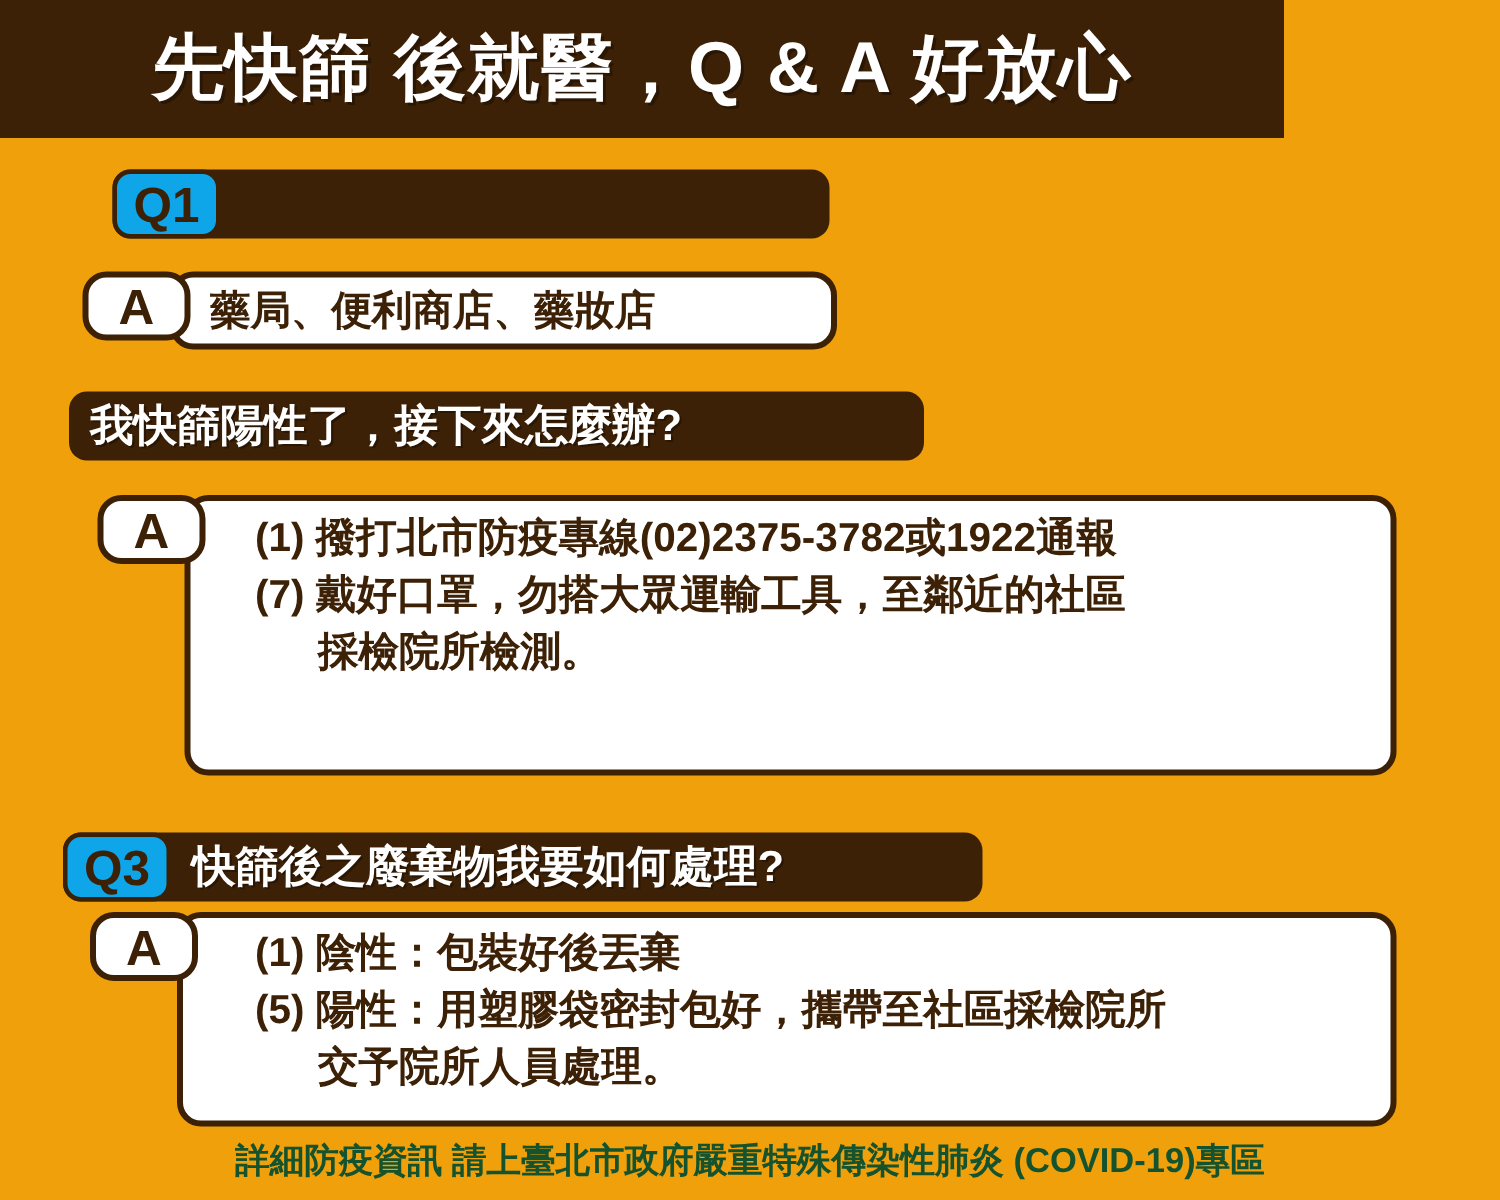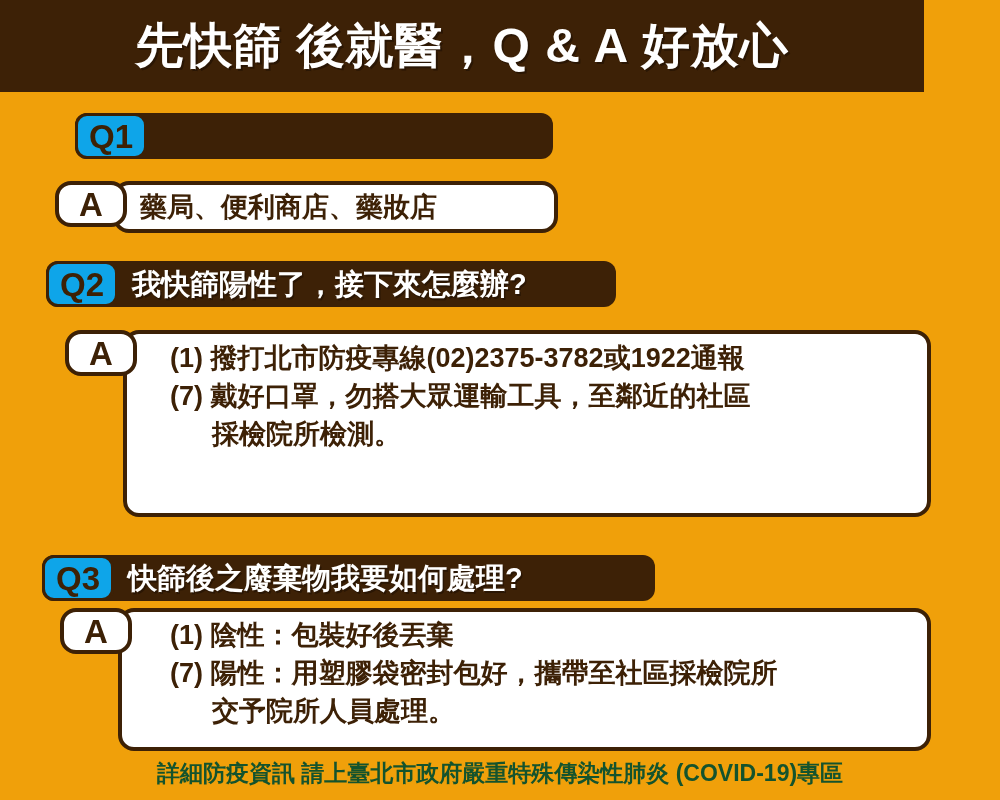--- a/index.html
+++ b/index.html
@@ -13,21 +13,21 @@
     font-family: "Liberation Sans", "DejaVu Sans", sans-serif;
     overflow: hidden;
     position: relative;
   }
 
   
   .header-bar {
     position: absolute;
     left: 0;
     top: 0;
-    width: 924px;
+    width: 856px;
     height: 92px;
     background: #3D2106;
     display: flex;
     align-items: center;
     justify-content: center;
   }
   .header-title {
     color: #FFFFFF;
     font-size: 48px;
     font-weight: bold;
@@ -155,21 +155,20 @@
 <div class="a-block">
   <div class="a-box" style="left:113px; top:181px; width:445px; height:52px;"></div>
   <div class="a-badge" style="left:55px; top:181px;">A</div>
   <div class="a-text" style="left:140px; top:188px;text-align:center;">
     <span class="ln">藥局、便利商店、藥妝店</span>
   </div>
 </div>
 
 <div class="q-row" style="left:46px; top:261px;">
   <div class="q-bar" style="width:570px;"></div>
-  <div class="q-badge">Q2</div>
   <div class="q-text">我快篩陽性了，接下來怎麼辦?</div>
 </div>
 
 <div class="a-block">
   <div class="a-box" style="left:123px; top:330px; width:808px; height:187px;"></div>
   <div class="a-badge" style="left:65px; top:330px;">A</div>
   <div class="a-text" style="left:170px; top:339px;">
     <span class="ln">(1) 撥打北市防疫專線(02)2375-3782或1922通報</span>
     <span class="ln">(7) 戴好口罩，勿搭大眾運輸工具，至鄰近的社區</span>
     <span class="ln indent">採檢院所檢測。</span>
@@ -180,18 +179,18 @@
   <div class="q-bar" style="width:613px;"></div>
   <div class="q-badge">Q3</div>
   <div class="q-text">快篩後之廢棄物我要如何處理?</div>
 </div>
 
 <div class="a-block">
   <div class="a-box" style="left:118px; top:608px; width:813px; height:143px;"></div>
   <div class="a-badge" style="left:60px; top:608px;">A</div>
   <div class="a-text" style="left:170px; top:616px;">
     <span class="ln">(1) 陰性：包裝好後丟棄</span>
-    <span class="ln">(7) 陽性：用塑膠袋密封包好，攜帶至社區採檢院所</span>
+    <span class="ln">(5) 陽性：用塑膠袋密封包好，攜帶至社區採檢院所</span>
     <span class="ln indent">交予院所人員處理。</span>
   </div>
 </div>
 
 <div class="footer">詳細防疫資訊 請上臺北市政府嚴重特殊傳染性肺炎 (COVID-19)專區</div>
 
 </body></html>

